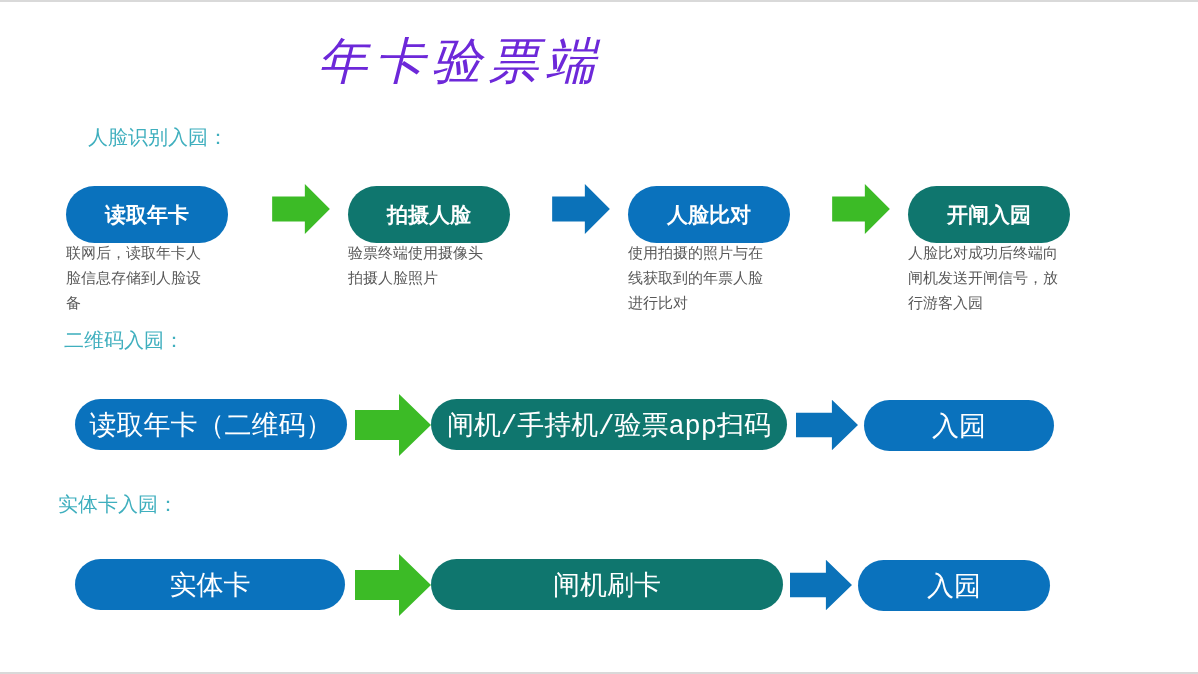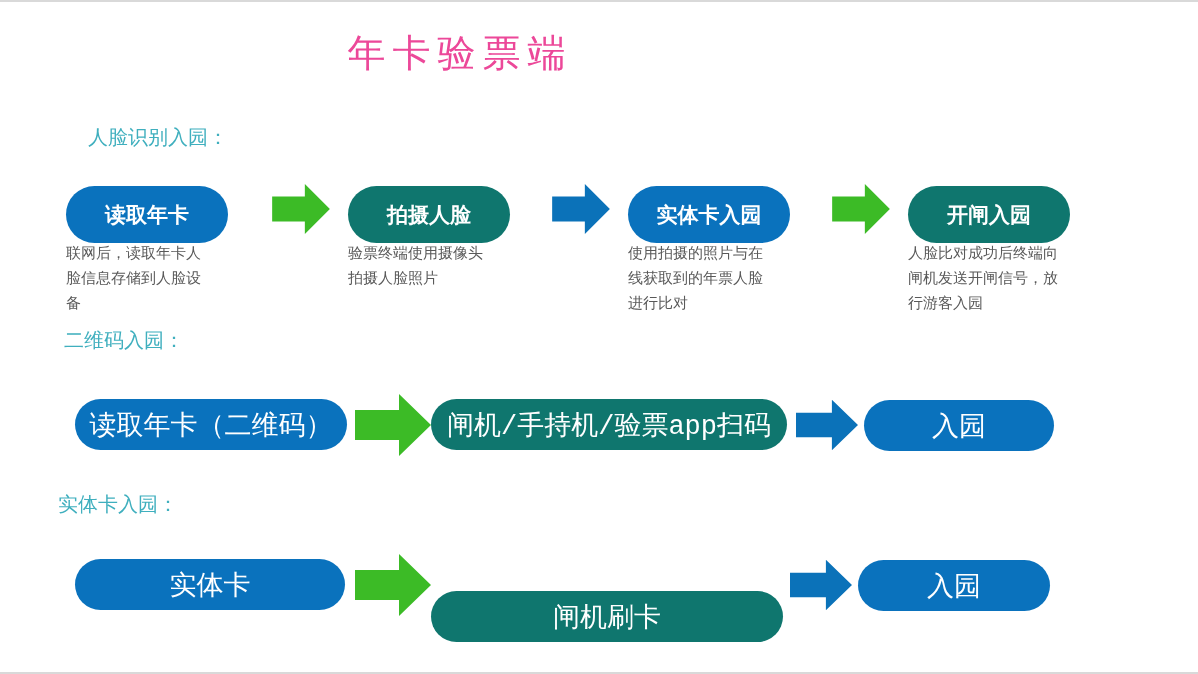--- a/index.html
+++ b/index.html
@@ -9,23 +9,24 @@
     background:#ffffff;
     border-top:2px solid #d9d9d9;
     border-bottom:2px solid #d9d9d9;
     box-sizing:border-box;
     overflow:hidden;
     font-family:"Liberation Sans", sans-serif;
   }
   .title {
     position:absolute; top:26px; left:0; width:920px;
     text-align:center;
-    font-size:38px; font-weight:400;
-    color:#ec4899; letter-spacing:7px;
+    font-size:50px; font-weight:400;
+    color:#6d28d9; letter-spacing:7px;
     white-space:nowrap;
+    font-style:italic;
   }
   .section-label {
     position:absolute;
     font-size:20px; color:#3fafbe;
     white-space:nowrap;
   }
   .pill {
     position:absolute;
     display:flex; align-items:center; justify-content:center;
     color:#ffffff; border-radius:999px;
@@ -52,21 +53,21 @@
 <body>
 
 <div class="slide">
 
   <div class="title">年卡验票端</div>
 
   <div class="section-label" style="left:88px; top:122px;">人脸识别入园：</div>
 
   <div class="pill pill-sm blue" style="left:66px;  top:184px; width:162px;">读取年卡</div>
   <div class="pill pill-sm green" style="left:348px; top:184px; width:162px;">拍摄人脸</div>
-  <div class="pill pill-sm blue" style="left:628px; top:184px; width:162px;">实体卡入园</div>
+  <div class="pill pill-sm blue" style="left:628px; top:184px; width:162px;">人脸比对</div>
   <div class="pill pill-sm green" style="left:908px; top:184px; width:162px;">开闸入园</div>
 
   <div class="arrow green" style="left:272px; top:182px; width:58px; height:50px;">
     <svg viewBox="0 0 60 52" fill="currentColor">
         <path d="M0 13 H34 V0 L60 26 L34 52 V39 H0 Z"></path>
       </svg>
   </div>
   <div class="arrow blue" style="left:552px; top:182px; width:58px; height:50px;">
     <svg viewBox="0 0 60 52" fill="currentColor">
         <path d="M0 13 H34 V0 L60 26 L34 52 V39 H0 Z"></path>
@@ -96,21 +97,21 @@
   </div>
   <div class="arrow blue" style="left:796px; top:396px; width:62px; height:54px;">
     <svg viewBox="0 0 76 62" fill="currentColor">
         <path d="M0 16 H44 V0 L76 31 L44 62 V46 H0 Z"></path>
       </svg>
   </div>
 
   <div class="section-label" style="left:58px; top:489px;">实体卡入园：</div>
 
   <div class="pill pill-lg blue" style="left:75px;  top:557px; width:270px;">实体卡</div>
-  <div class="pill pill-lg green" style="left:431px; top:557px; width:352px;margin-top:32px;">闸机刷卡</div>
+  <div class="pill pill-lg green" style="left:431px; top:557px; width:352px;">闸机刷卡</div>
   <div class="pill pill-lg blue" style="left:858px; top:558px; width:192px;">入园</div>
 
   <div class="arrow green" style="left:355px; top:552px; width:76px; height:62px;">
     <svg viewBox="0 0 76 62" fill="currentColor">
         <path d="M0 16 H44 V0 L76 31 L44 62 V46 H0 Z"></path>
       </svg>
   </div>
   <div class="arrow blue" style="left:790px; top:556px; width:62px; height:54px;">
     <svg viewBox="0 0 76 62" fill="currentColor">
         <path d="M0 16 H44 V0 L76 31 L44 62 V46 H0 Z"></path>

